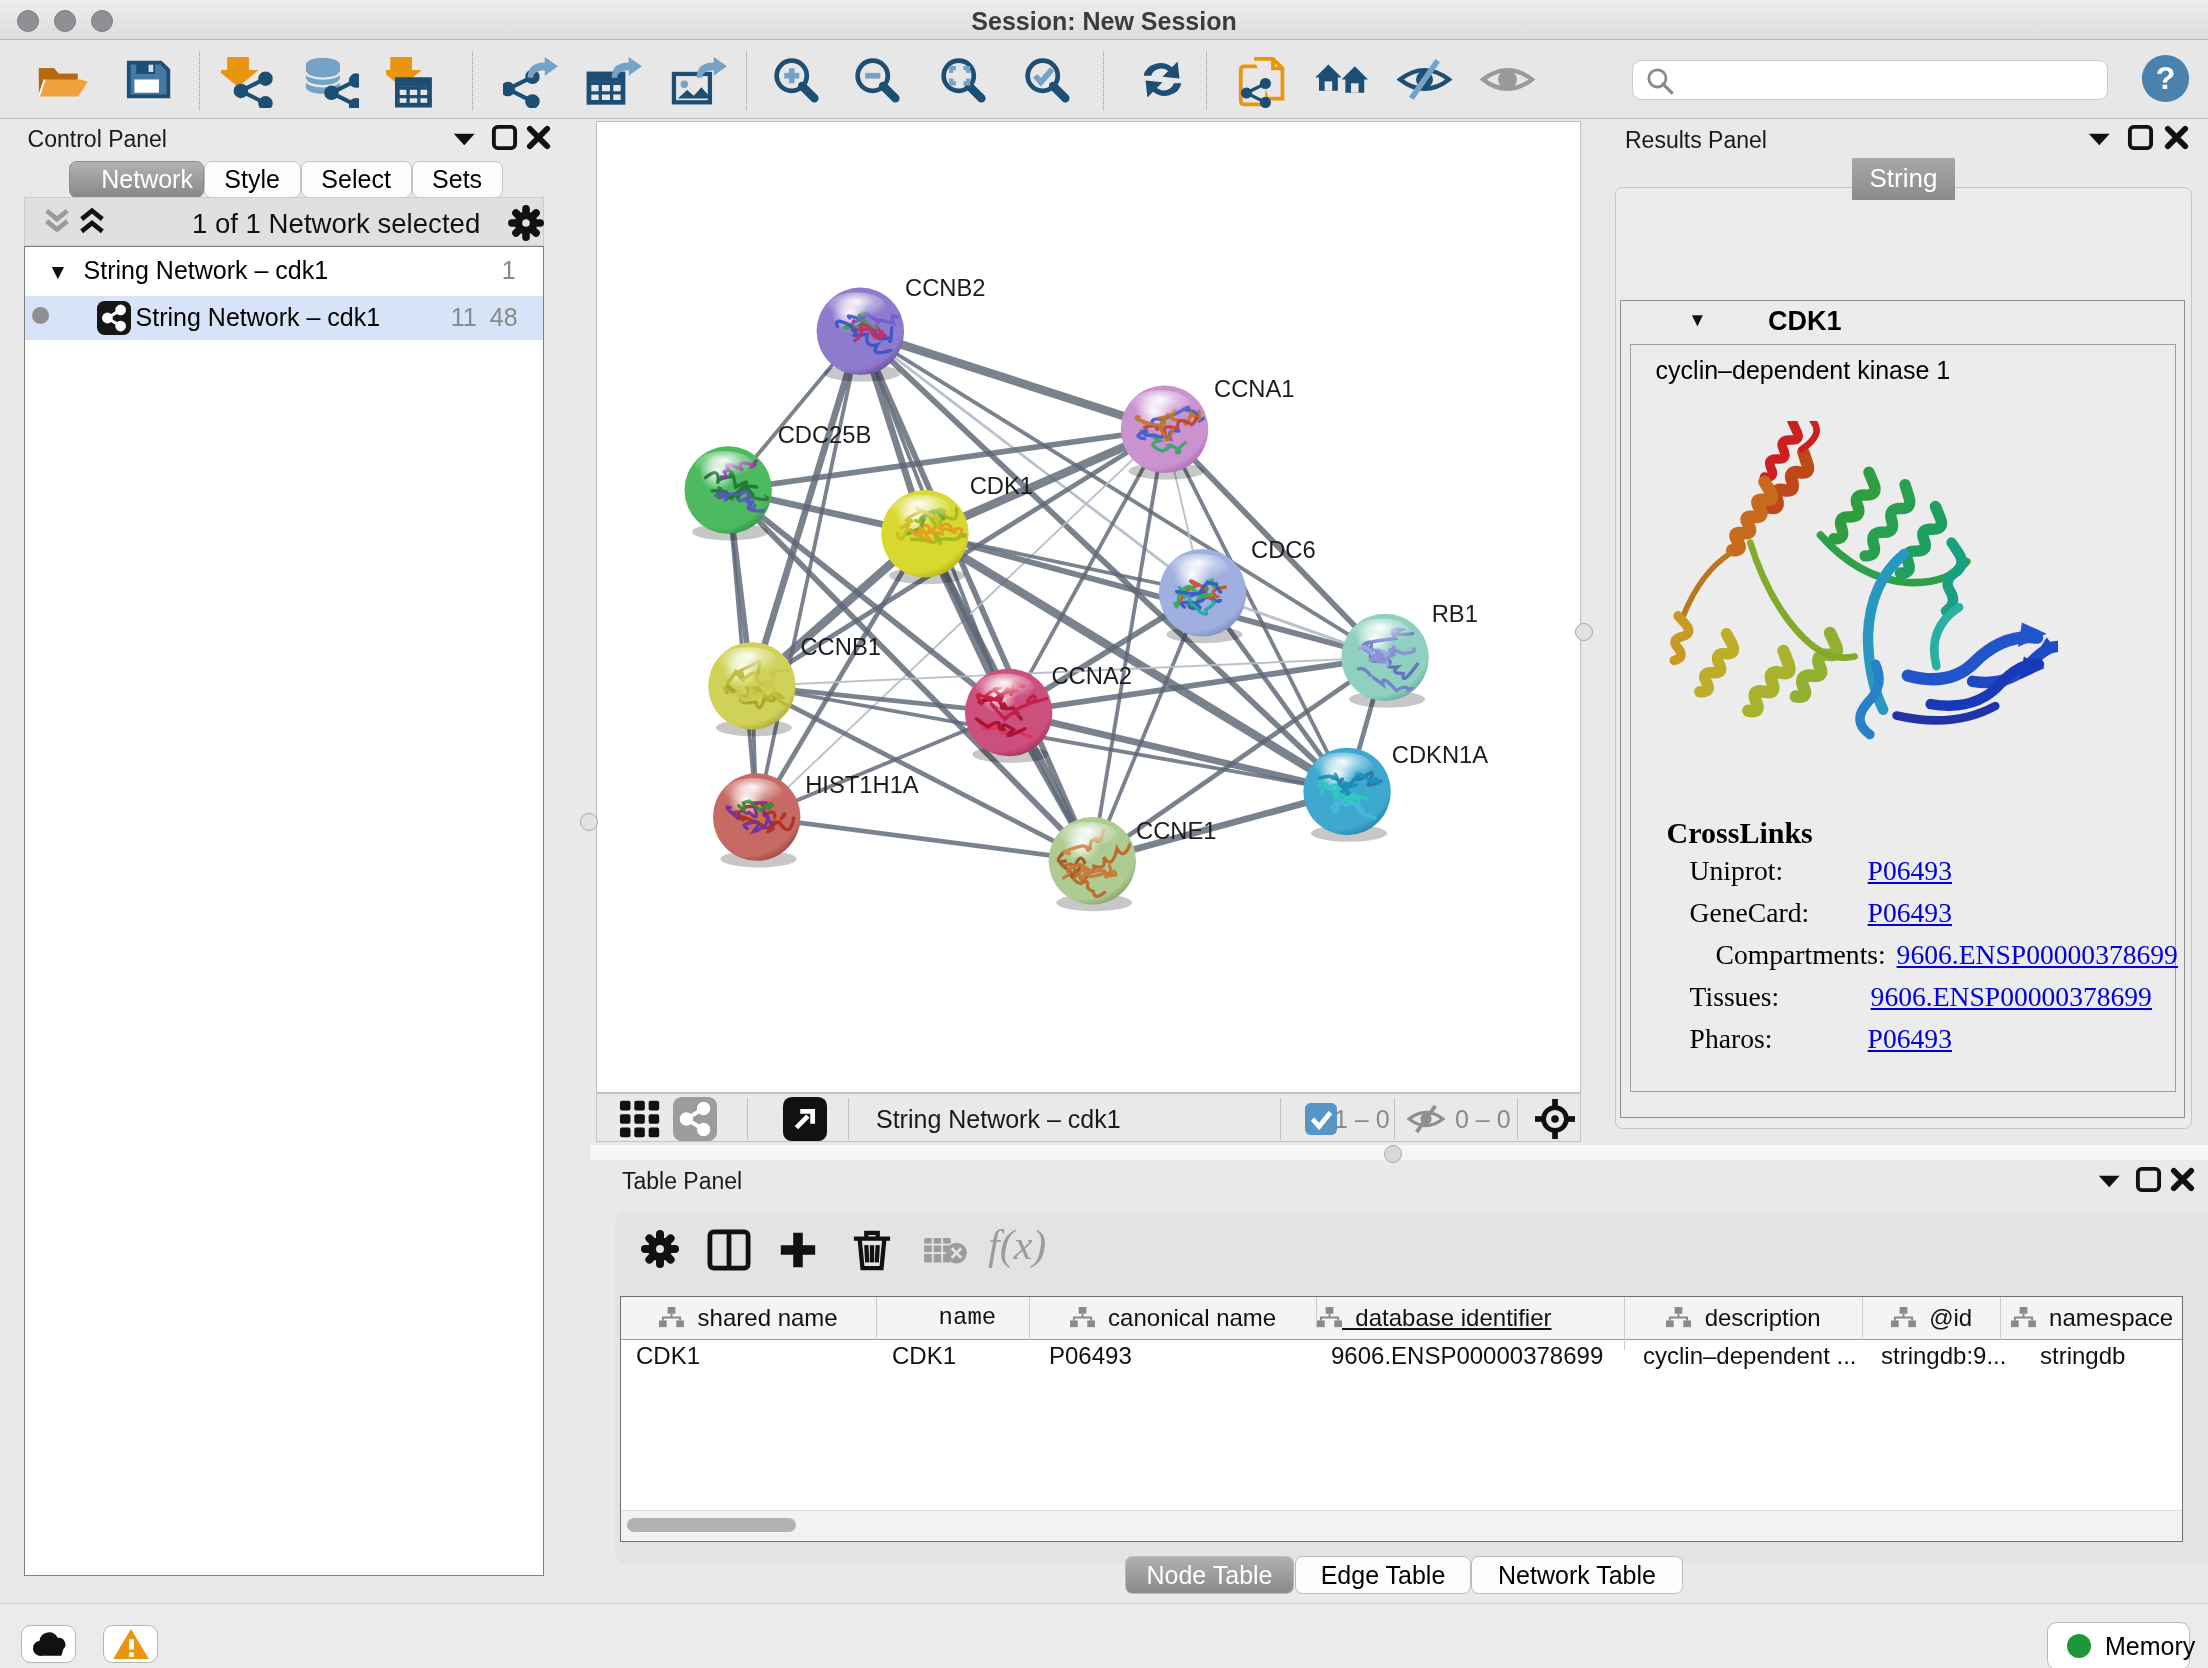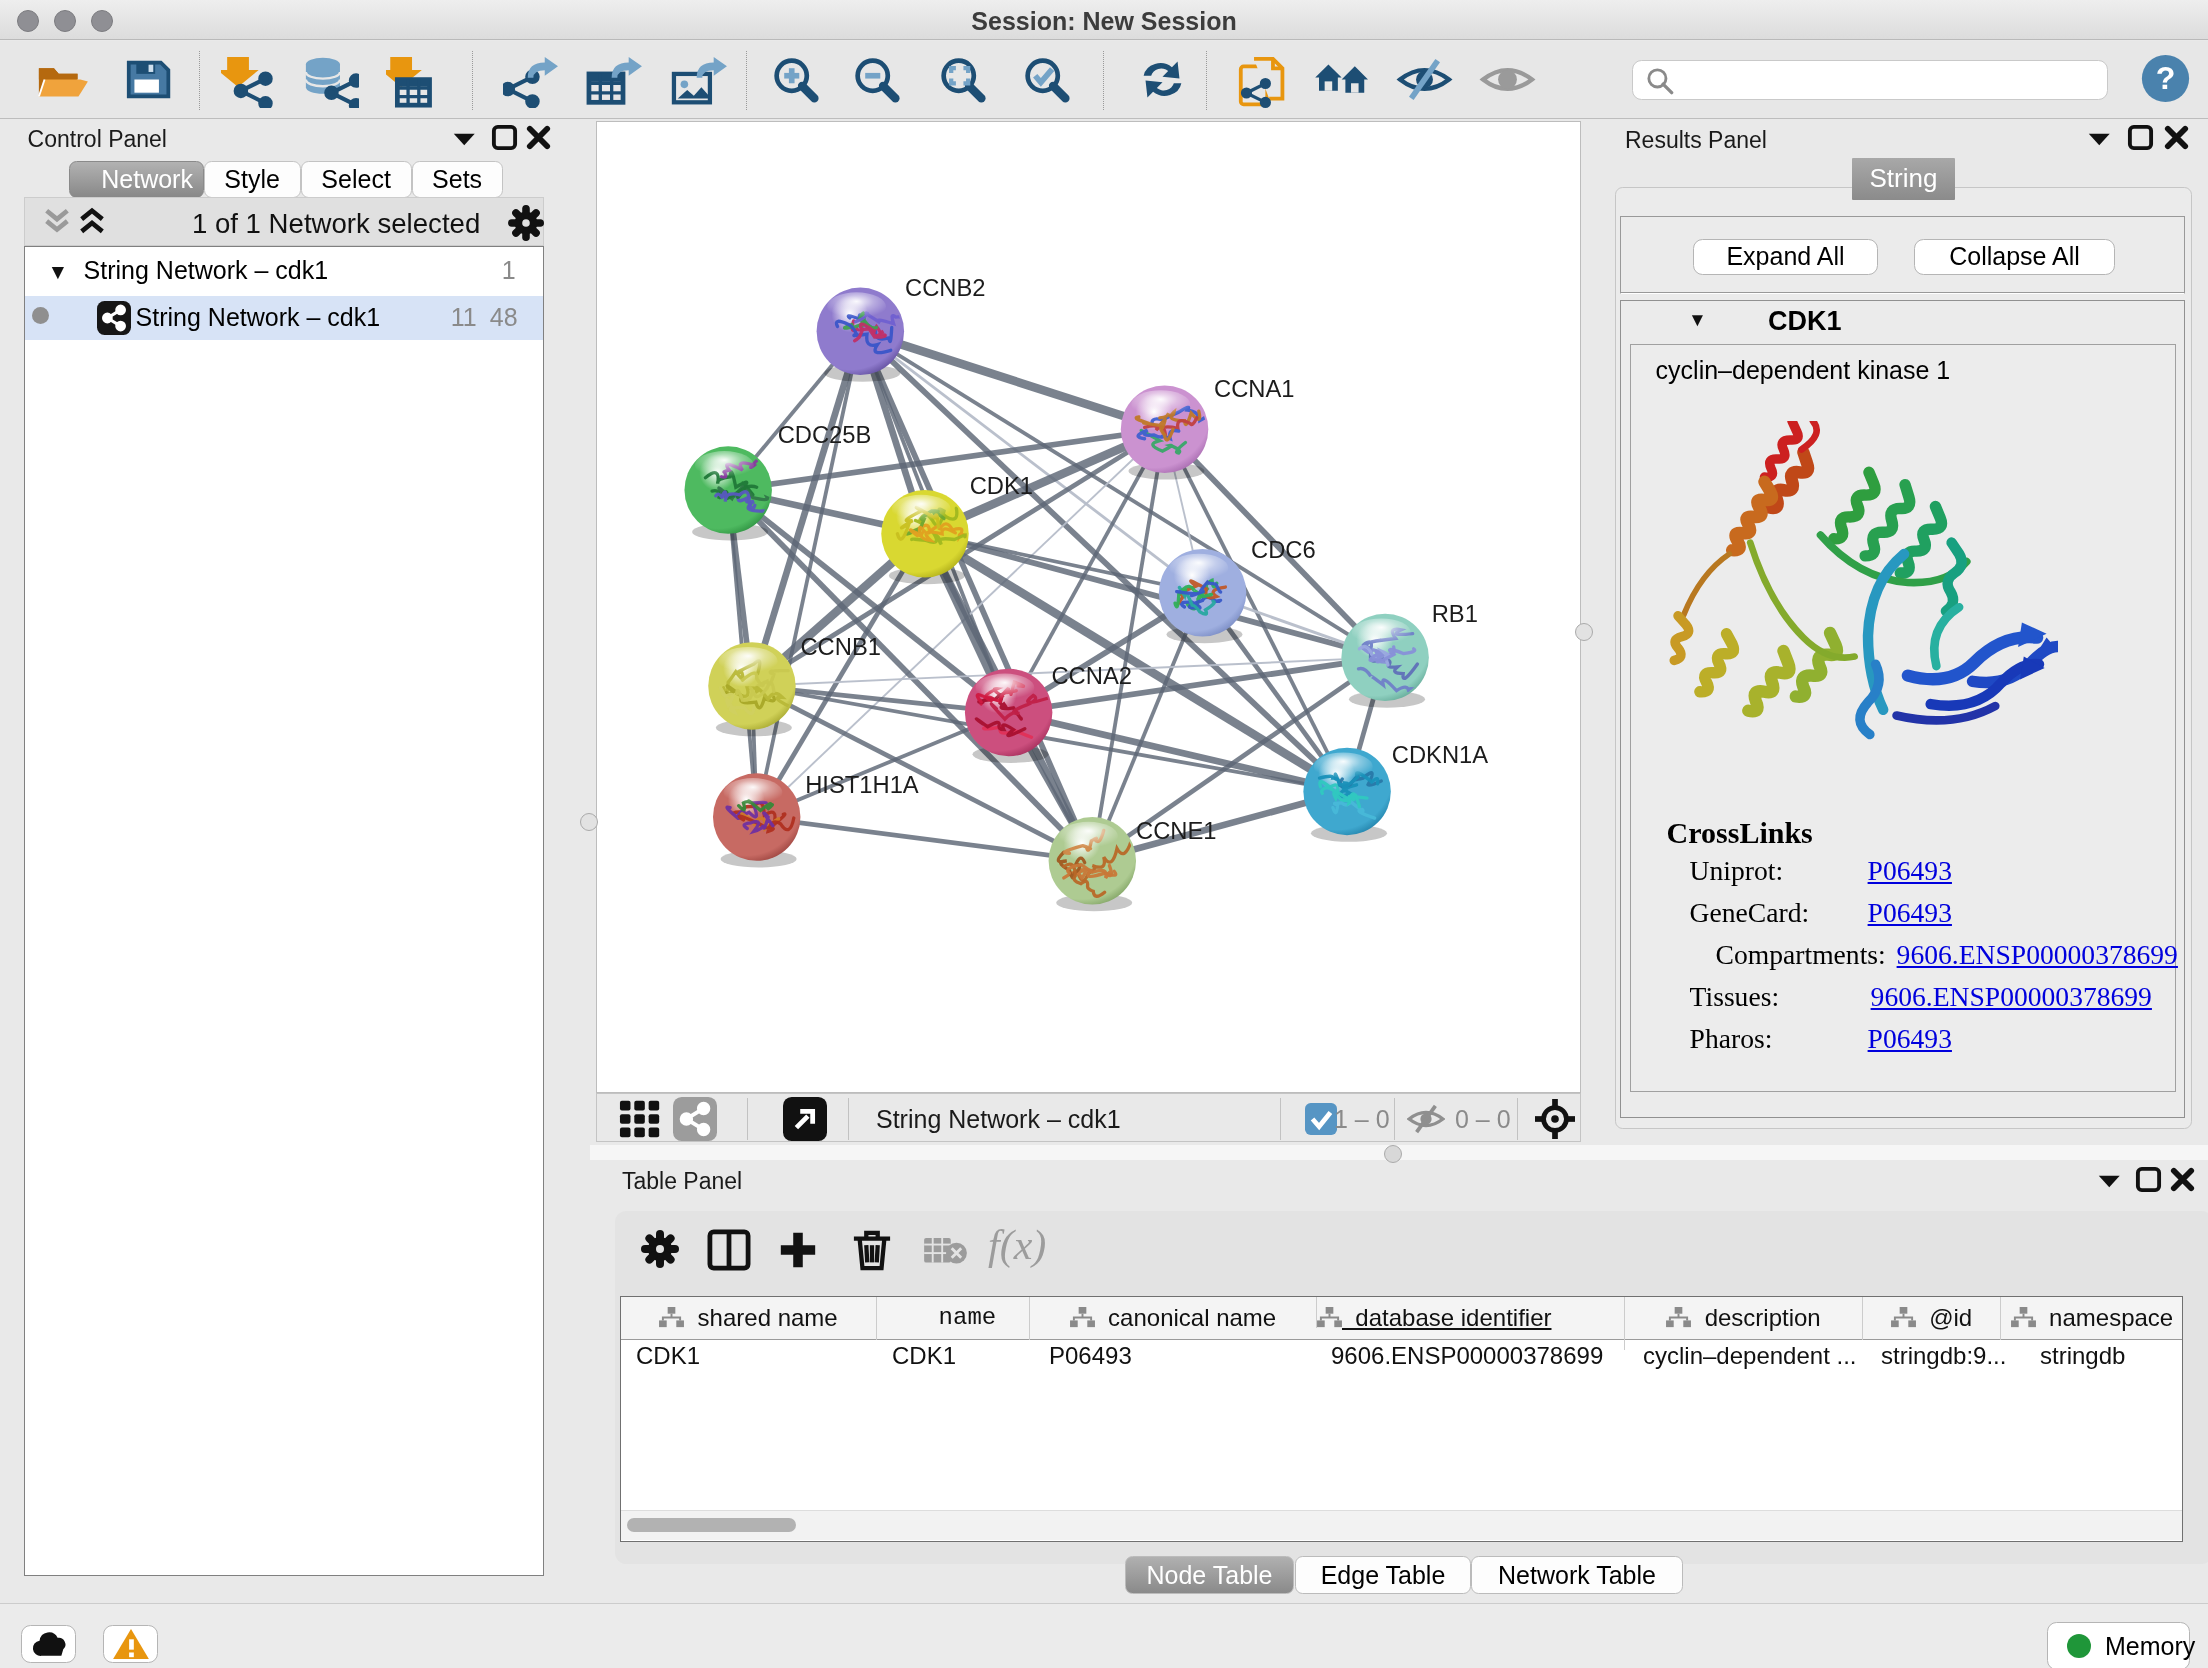--- a/index.html
+++ b/index.html
@@ -638,24 +638,20 @@
       </svg>
     <svg style="position:absolute;left:544px;top:4.8px" width="27" height="27" viewBox="0 0 28 28">
         <rect x="3" y="3" width="22" height="22" rx="4" fill="none" stroke="#111" stroke-width="4"></rect>
       </svg>
     <svg style="position:absolute;left:580px;top:4.8px" width="27" height="27" viewBox="0 0 28 28">
         <path d="M5 5 L23 23 M23 5 L5 23" stroke="#111" stroke-width="6" stroke-linecap="round"></path>
       </svg>
   </div>
   <div style="position:absolute;left:32px;top:68px;width:577px;height:942px;background:#ebebeb;border:1.9px solid #c6c6c6;border-radius:7.6px;"></div>
   <div style="position:absolute;left:269px;top:39px;width:103px;height:42px;background:linear-gradient(#a8a8a8,#8b8b8b);border-radius:1px;color:#fff;font-size:26px;text-align:center;line-height:40px;">String</div>
-  <div style="position:absolute;left:37px;top:97px;width:565px;height:78px;border:1px solid #999999;border-bottom:1.9px solid #ffffff;box-shadow:inset 0 -1px 0 #999999;">
-    <div class="btn" style="left:72px;top:22px;width:185px;height:36px;line-height:32px;">Expand All</div>
-    <div class="btn" style="left:293px;top:22px;width:201px;height:36px;line-height:32px;">Collapse All</div>
-  </div>
   <div style="position:absolute;left:37px;top:181px;width:565px;height:818px;border:1px solid #909090;background:#ebebeb;">
     <span style="position:absolute;left:67px;top:7.6px;font-size:19px;color:#111;">▼</span>
     <span style="position:absolute;left:147px;top:4.8px;font-size:27px;font-weight:bold;color:#000;">CDK1</span>
     <div style="position:absolute;left:8.6px;top:43px;width:546px;height:748px;border:1px solid #a0a0a0;background:#ececec;">
       <div style="position:absolute;left:25px;top:11.4px;font-size:25px;color:#000;">cyclin–dependent kinase 1</div>
       <svg id="proteinimg" style="position:absolute;left:28.5px;top:76px;" width="399" height="342" viewBox="0 0 420 360">
           <path d="M140 0 Q140 0 145 11 Q150 21 138 20 Q126 20 131 30 Q136 41 125 40 Q113 39 118 50 Q123 60 111 59" stroke="#cc2020" stroke-width="10" fill="none" stroke-linecap="round" stroke-linejoin="round"></path>
           <path d="M152 33 Q152 33 156 45 Q160 56 148 54 Q136 52 140 63 Q144 75 132 73 Q120 70 124 82 Q128 94 116 91" stroke="#c04818" stroke-width="13" fill="none" stroke-linecap="round" stroke-linejoin="round"></path>
           <path d="M111 64 Q111 64 117 74 Q123 85 111 83 Q99 81 106 92 Q112 102 100 101 Q88 99 94 109 Q100 120 88 118 Q76 116 83 127 Q89 137 77 136" stroke="#c86a1e" stroke-width="13" fill="none" stroke-linecap="round" stroke-linejoin="round"></path>
           <path d="M150 30 q24 -16 12 -30" stroke="#cc2020" stroke-width="7" fill="none" stroke-linecap="round"></path>

